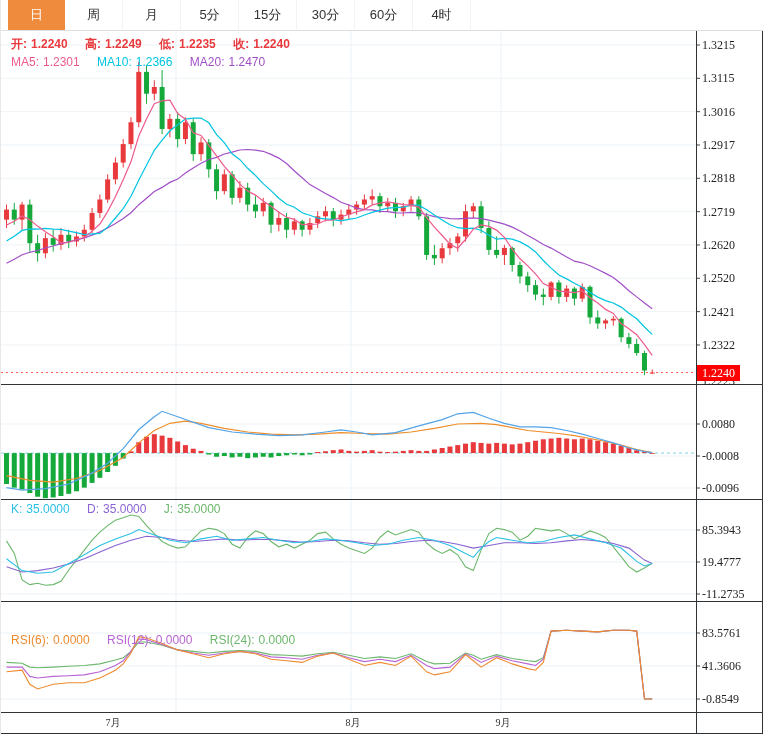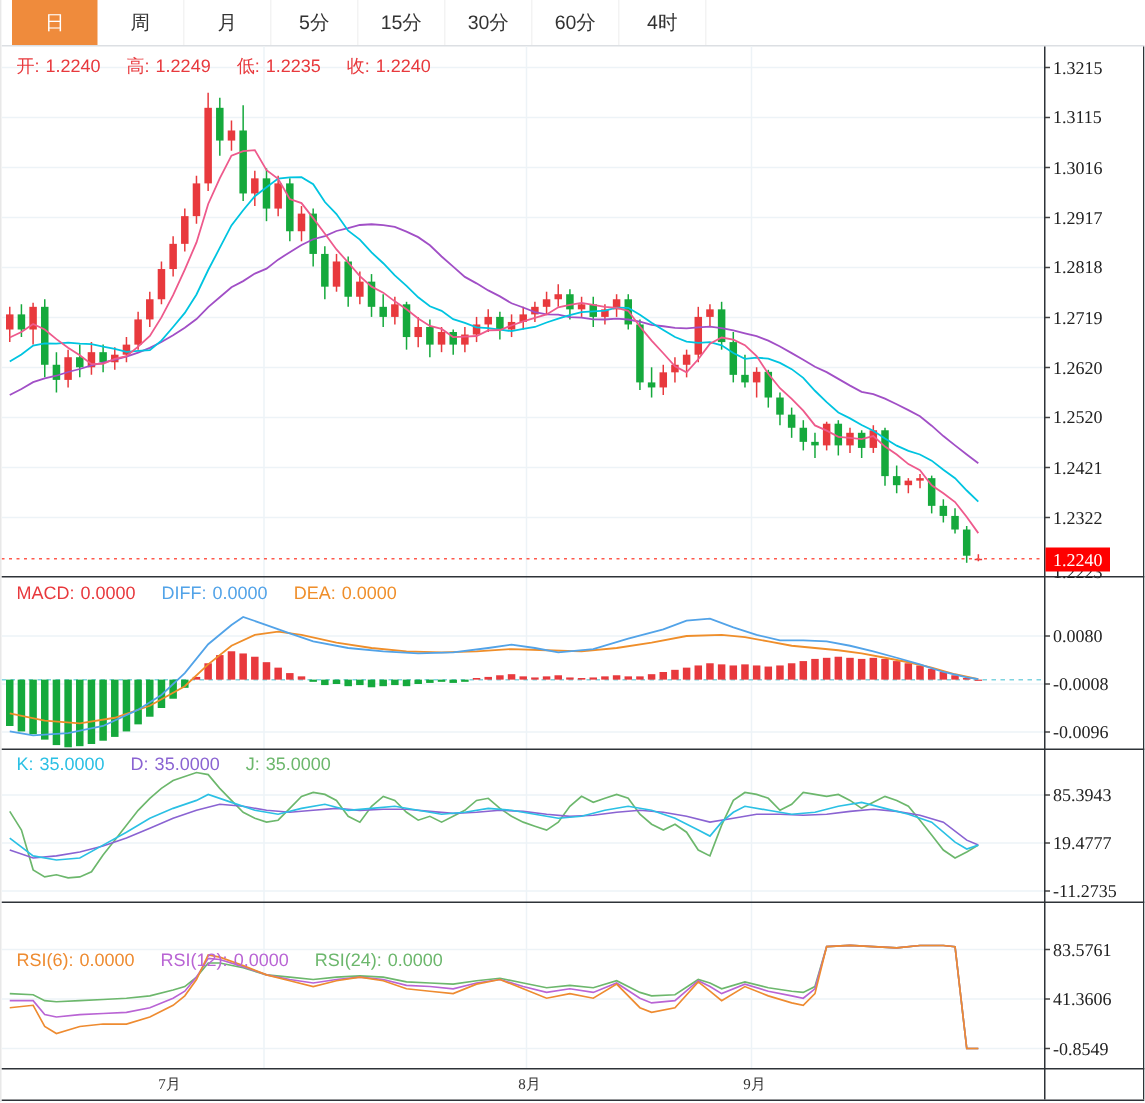--- a/index.html
+++ b/index.html
@@ -349,30 +349,30 @@
       <line x1="695" x2="699" y1="456" y2="456" stroke="#444"></line>
       <line x1="695" x2="699" y1="488" y2="488" stroke="#444"></line>
       <line x1="695" x2="699" y1="530" y2="530" stroke="#444"></line>
       <line x1="695" x2="699" y1="562" y2="562" stroke="#444"></line>
       <line x1="695" x2="699" y1="594" y2="594" stroke="#444"></line>
       <line x1="695" x2="699" y1="633" y2="633" stroke="#444"></line>
       <line x1="695" x2="699" y1="666" y2="666" stroke="#444"></line>
       <line x1="695" x2="699" y1="699" y2="699" stroke="#444"></line>
     </svg>
 
-  <div class="legend" style="top:36px;">
+  <div class="legend" style="top:36px;font-weight:bold;">
     <span style="color:#e8393d">开:</span><span class="gap" style="color:#e8393d">1.2240</span>
     <span style="color:#e8393d">高:</span><span class="gap" style="color:#e8393d">1.2249</span>
     <span style="color:#e8393d">低:</span><span class="gap" style="color:#e8393d">1.2235</span>
     <span style="color:#e8393d">收:</span><span style="color:#e8393d">1.2240</span>
   </div>
-  <div class="legend" style="top:388px;">
-    <span style="color:#e8393d">MACD:</span><span class="gap" style="color:#e8393d">0.0000</span>
-    <span style="color:#52a3e8">DIFF:</span><span class="gap" style="color:#52a3e8">0.0000</span>
-    <span style="color:#ef8e2a">DEA:</span><span style="color:#ef8e2a">0.0000</span>
+  <div class="legend" style="top:55px;">
+    <span style="color:#ee5a8c">MA5:</span><span class="gap" style="color:#ee5a8c">1.2301</span>
+    <span style="color:#00c4e0">MA10:</span><span class="gap" style="color:#00c4e0">1.2366</span>
+    <span style="color:#a14fc6">MA20:</span><span style="color:#a14fc6">1.2470</span>
   </div>
   <div class="legend" style="top:502px;">
     <span style="color:#2bc0e4">K:</span><span class="gap" style="color:#2bc0e4">35.0000</span>
     <span style="color:#8a63d2">D:</span><span class="gap" style="color:#8a63d2">35.0000</span>
     <span style="color:#6cb76c">J:</span><span style="color:#6cb76c">35.0000</span>
   </div>
   <div class="legend" style="top:606px;margin-top:27px;">
     <span style="color:#ee8b30">RSI(6):</span><span class="gap" style="color:#ee8b30">0.0000</span>
     <span style="color:#b964d4">RSI(12):</span><span class="gap" style="color:#b964d4">0.0000</span>
     <span style="color:#6cb76c">RSI(24):</span><span style="color:#6cb76c">0.0000</span>

